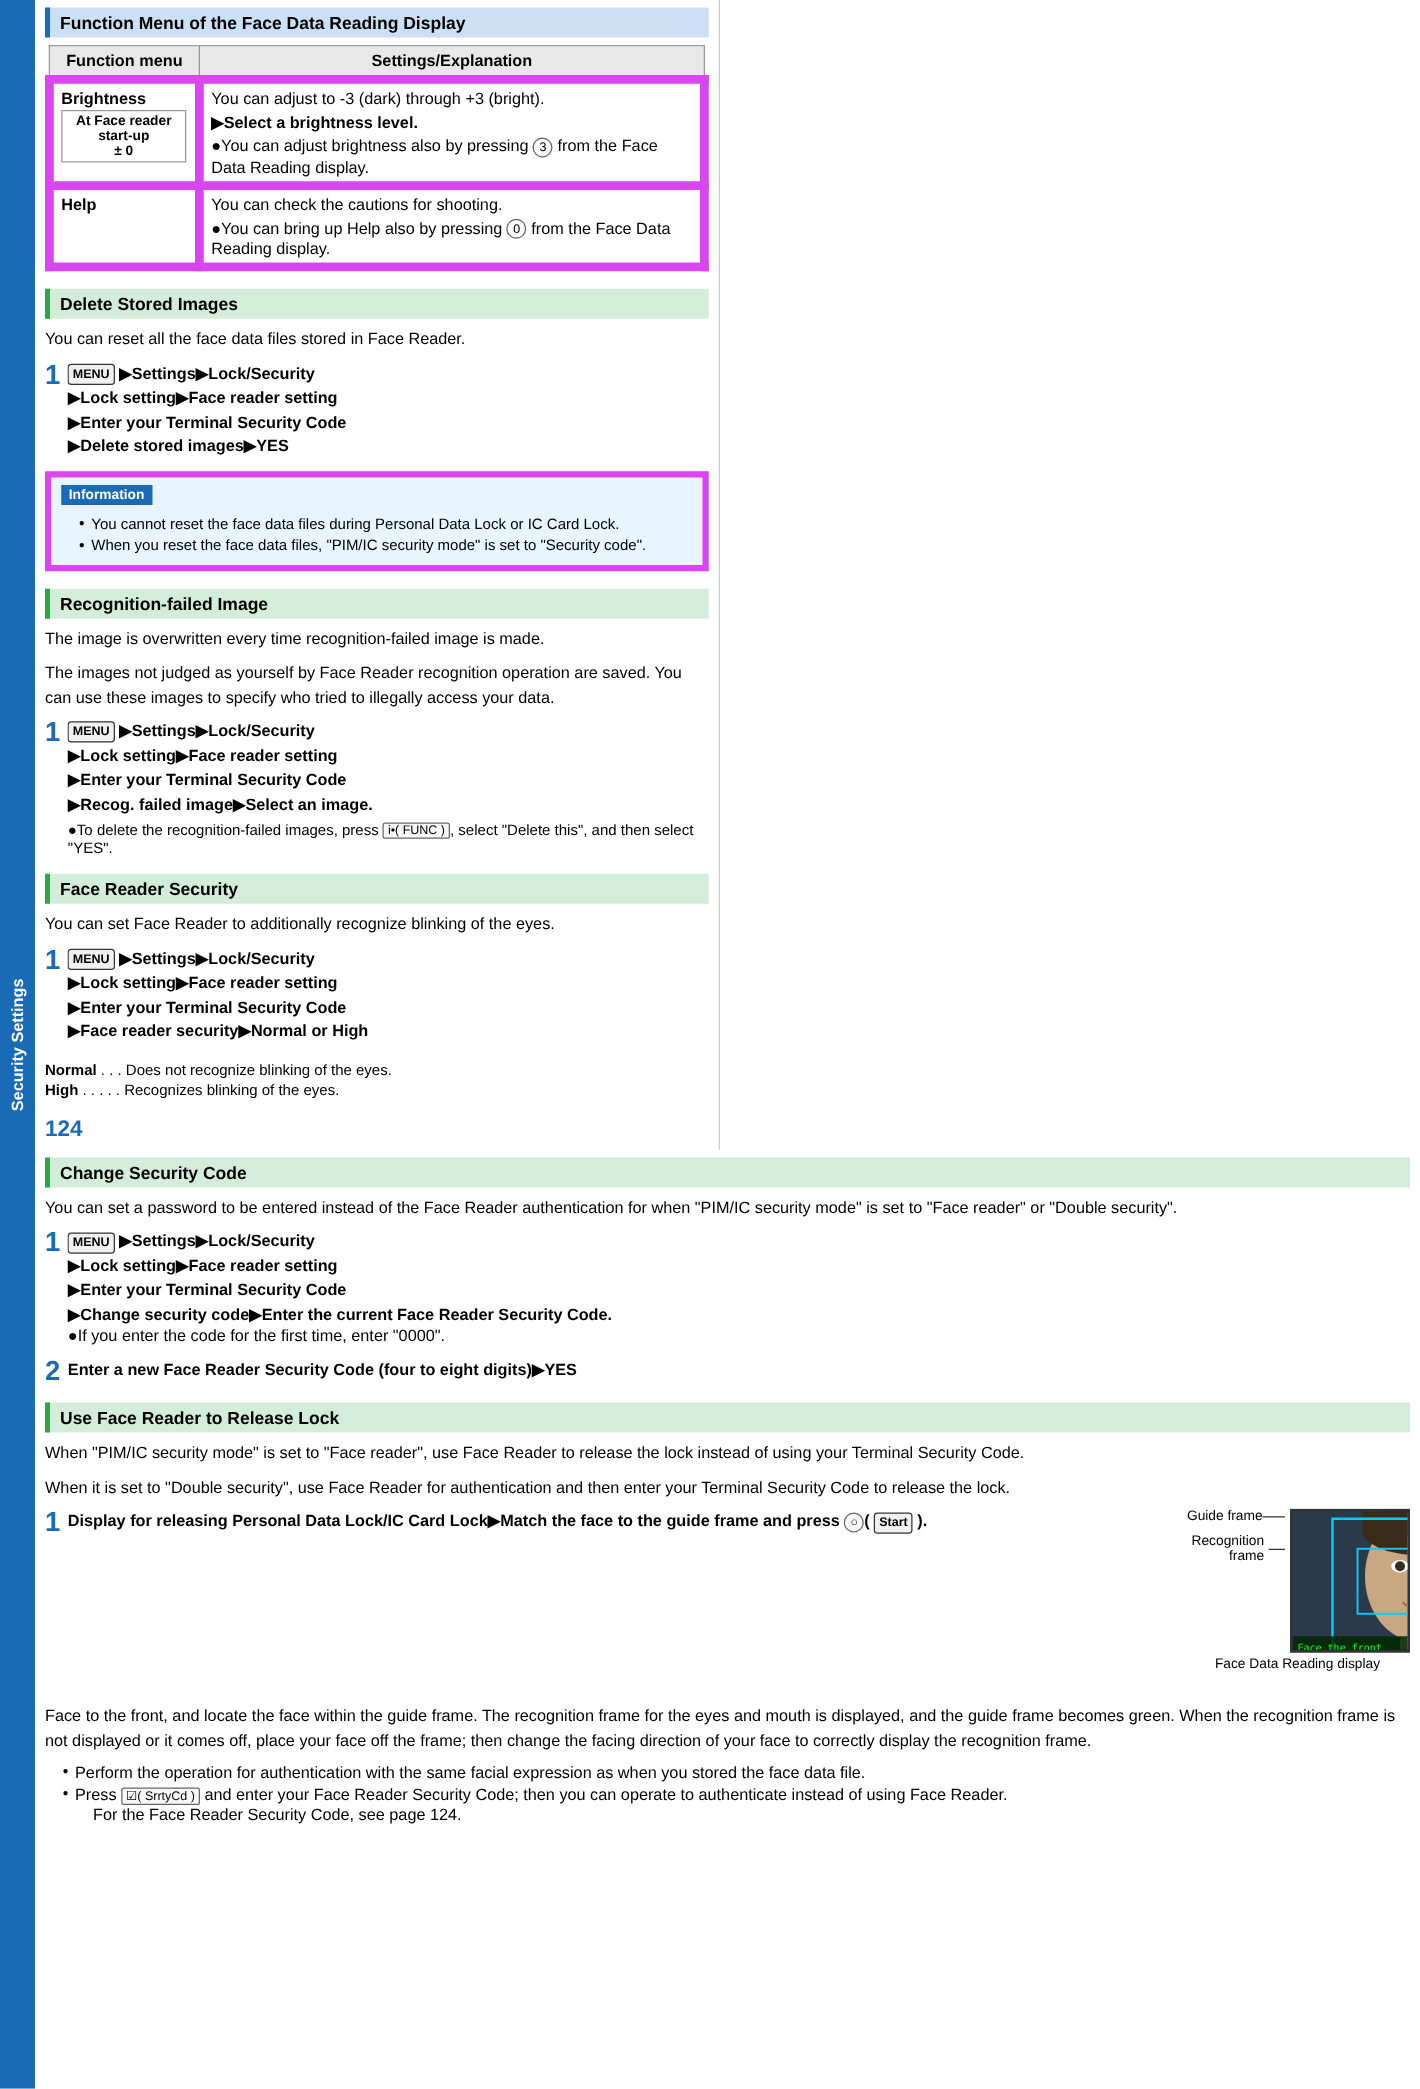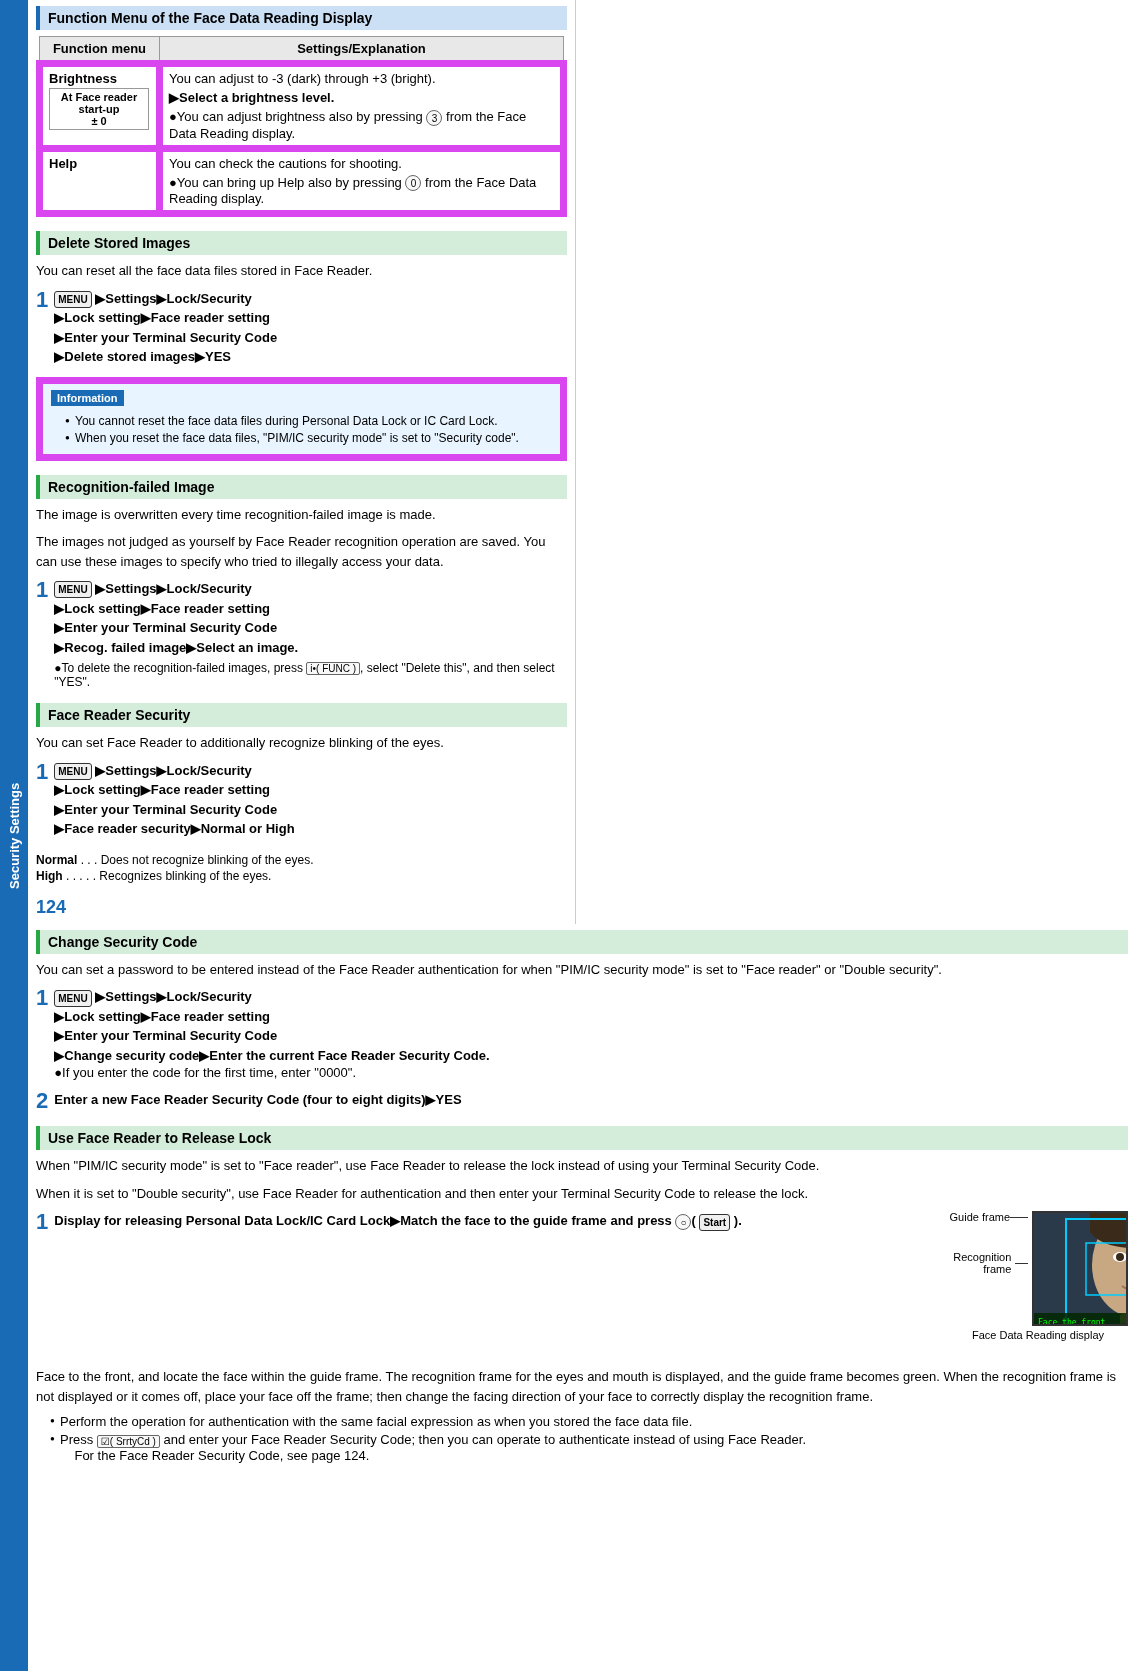--- a/index.html
+++ b/index.html
@@ -153,21 +153,21 @@
     .bullet-list li::before {
       content: '●';
       position: absolute;
       left: 0;
       font-size: 8px;
       top: 2px;
     }
 
     .info-box {
       background: #e8f4ff;
-      border: 7px solid #d946ef;
+      border: 5px solid #d946ef;
       padding: 6px 8px;
       margin: 8px 0;
       font-size: 12px;
     }
 
     .info-box-header {
       background: #1a6bb5;
       color: #fff;
       font-size: 11px;
       font-weight: bold;
@@ -414,21 +414,21 @@
 
       <div class="step-block clearfix">
         <span class="step-number">1</span>
         <div class="step-content">
 
           <div class="face-diagram-container">
             <div class="face-reader-display">
 
               <div style="display:flex; align-items:flex-start; gap:4px;">
                 <div style="font-size:11px; text-align:right; flex:1;">
-                  <div style="margin-bottom:28px; display:flex; align-items:center; justify-content:flex-end; gap:0;text-align:center;">
+                  <div style="margin-bottom:8px; display:flex; align-items:center; justify-content:flex-end; gap:0;text-align:center;">
                     <span>Guide frame</span>
                     <div style="width:18px; height:1px; background:#333;"></div>
                   </div>
                   <div style="display:flex; align-items:center; justify-content:flex-end; gap:4px;">
                     <span>Recognition frame</span>
                     <div style="width:18px; height:1px; background:#333;"></div>
                   </div>
                 </div>
 
                 <div class="face-image-box">

